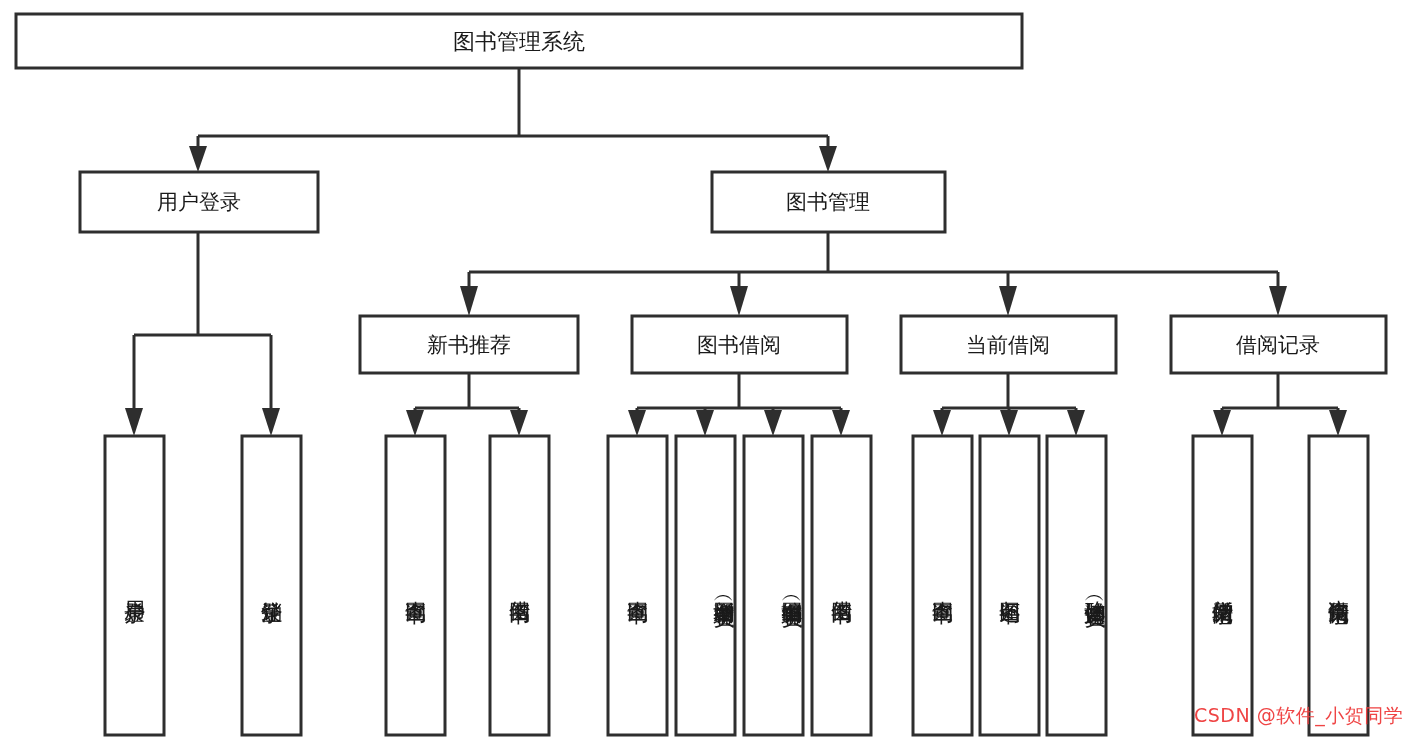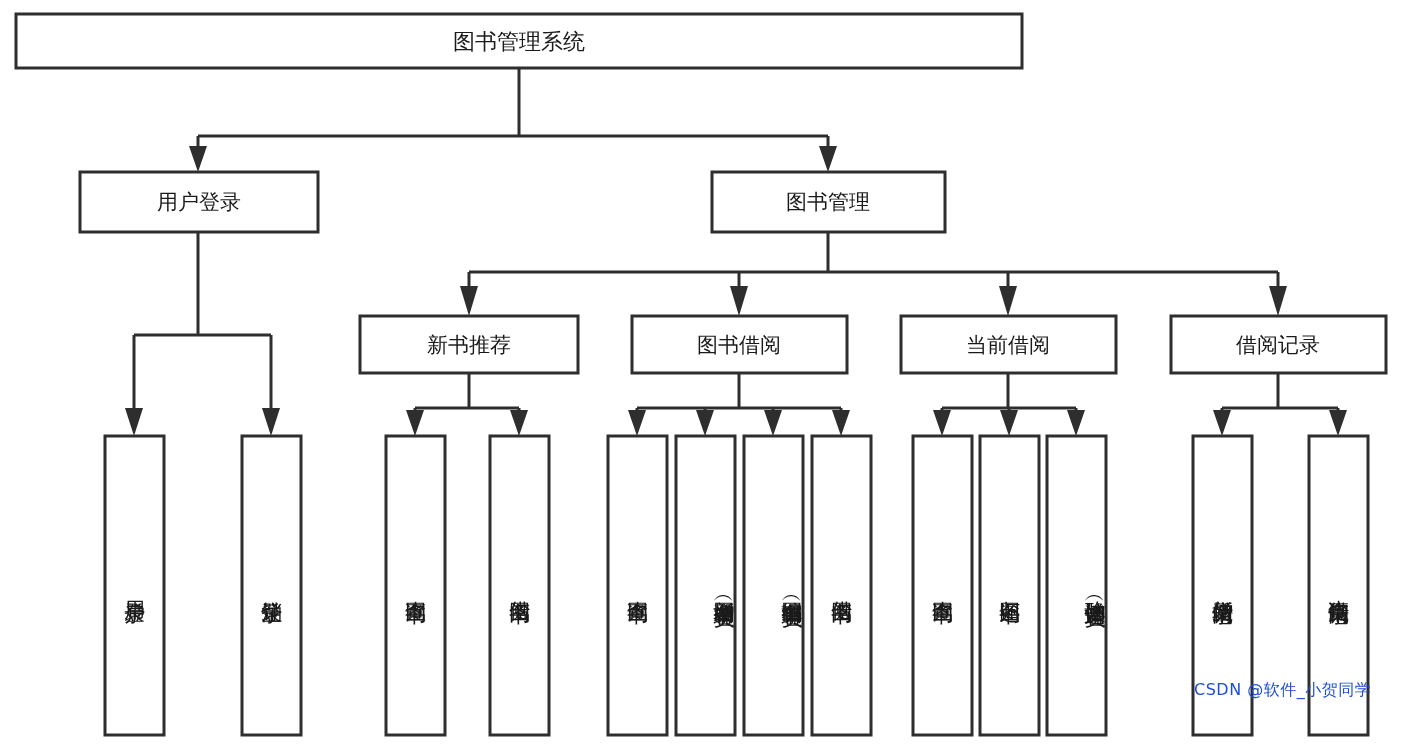--- a/index.html
+++ b/index.html
@@ -62,24 +62,24 @@
     letter-spacing: 1px;
     display: flex;
     align-items: center;
     justify-content: center;
     text-align: center;
     pointer-events: none;
   }
   .watermark {
     position: absolute;
     left: 1194px;
-    top: 680px;
-    font-family: "DejaVu Sans", "Liberation Sans", sans-serif;
-    font-size: 16px;
-    color: #1d4ed8;
+    top: 703px;
+    font-family: "DejaVu Sans", "Liberation Sans", sans-serif;
+    font-size: 19px;
+    color: #ef4444;
     white-space: nowrap;
     letter-spacing: 0.5px;
   }
 </style>
 </head>
 <body>
 
 <div id="diagram-root">
 
   <svg class="diagram-svg" viewBox="0 0 1405 747">

